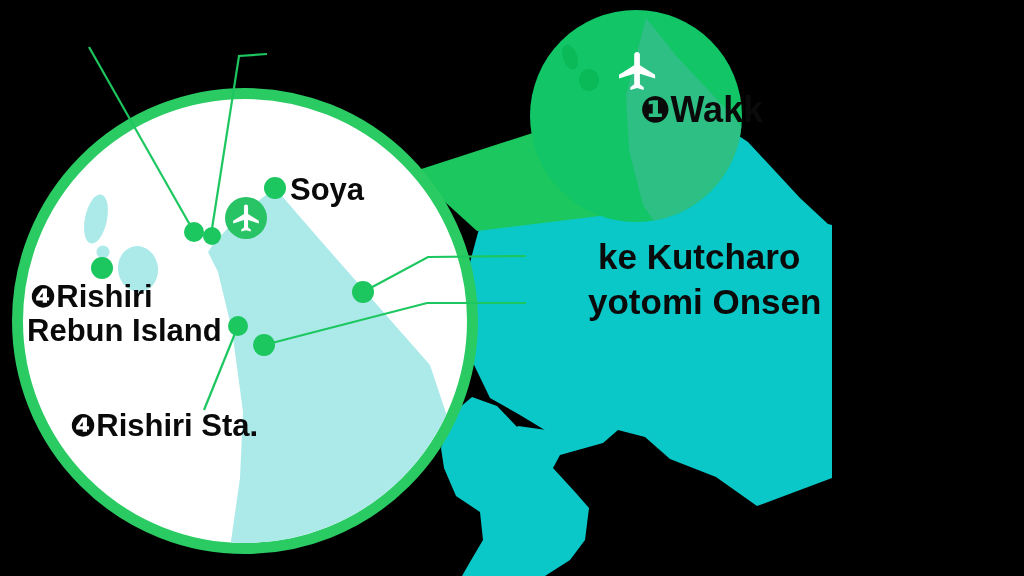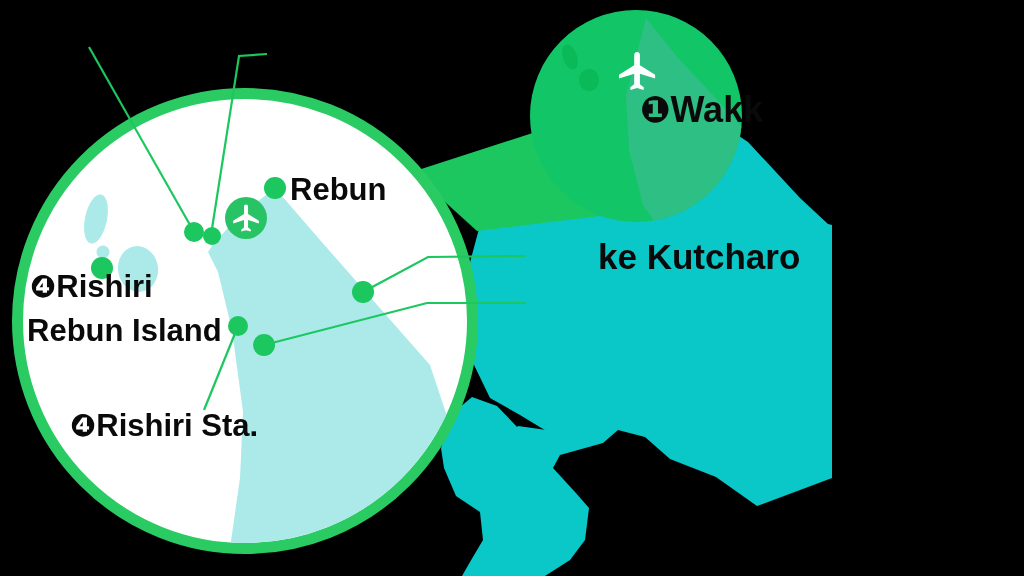--- a/index.html
+++ b/index.html
@@ -83,20 +83,21 @@
     <g>
       <circle cx="246" cy="218" r="21" fill="#28c365"></circle>
       <use href="#plane" fill="#ffffff" transform="translate(230.5,201.8) scale(1.35)"></use>
     </g>
   </svg>
 
   <div class="maplabel lbl-36" style="left:640px;top:92px;">❶Wakk</div>
 
   <div class="maplabel lbl-35" style="left:598px;top:239px;text-align:center;">ke Kutcharo</div>
 
+  <div class="maplabel lbl-35" style="left:588px;top:284px;">yotomi Onsen</div>
 
-  <div class="maplabel lbl-31" style="left:290px;top:174px;">Rebun</div>
+  <div class="maplabel lbl-31" style="left:290px;top:174px;">Soya</div>
 
-  <div class="maplabel lbl-31" style="left:30px;top:271px;">❹Rishiri</div>
+  <div class="maplabel lbl-31" style="left:30px;top:281px;">❹Rishiri</div>
   <div class="maplabel lbl-31" style="left:27px;top:315px;">Rebun Island</div>
 
   <div class="maplabel lbl-31" style="left:70px;top:410px;">❹Rishiri Sta.</div>
 </div>
 
 </body></html>

